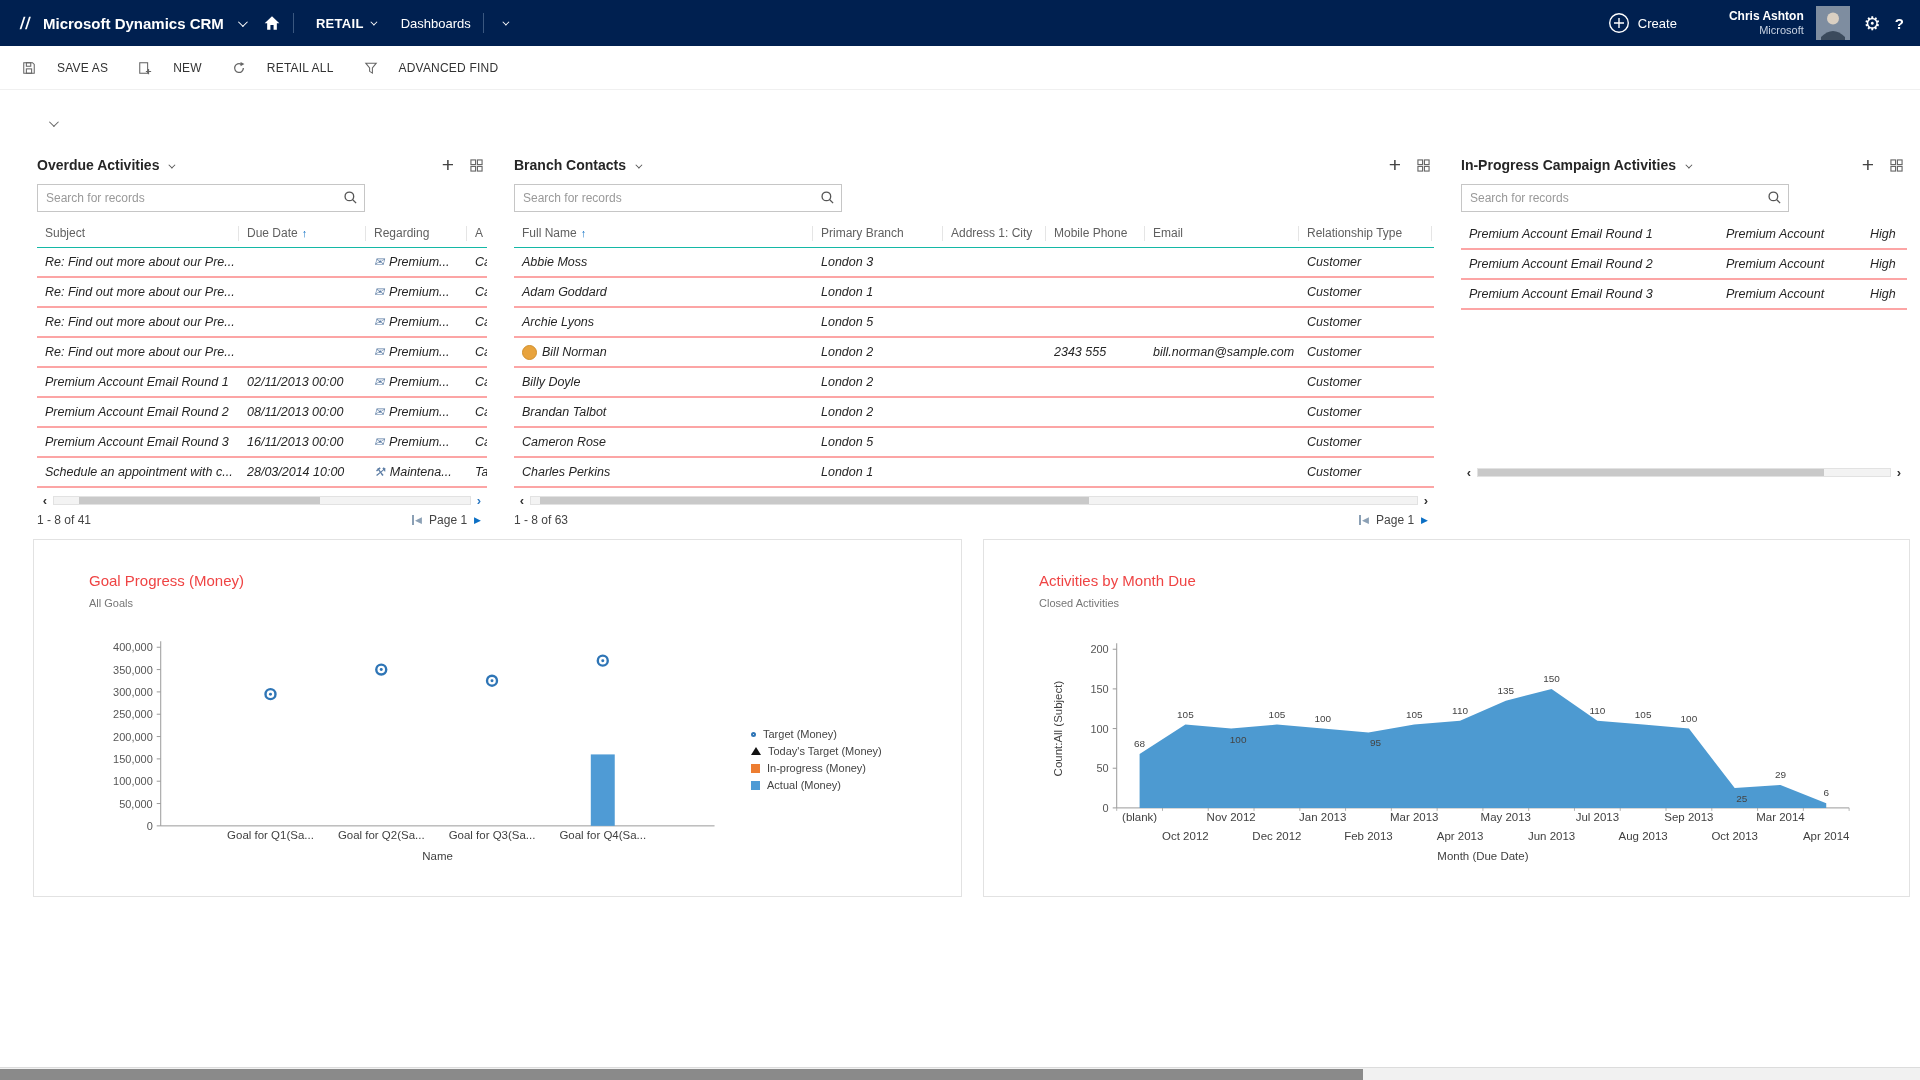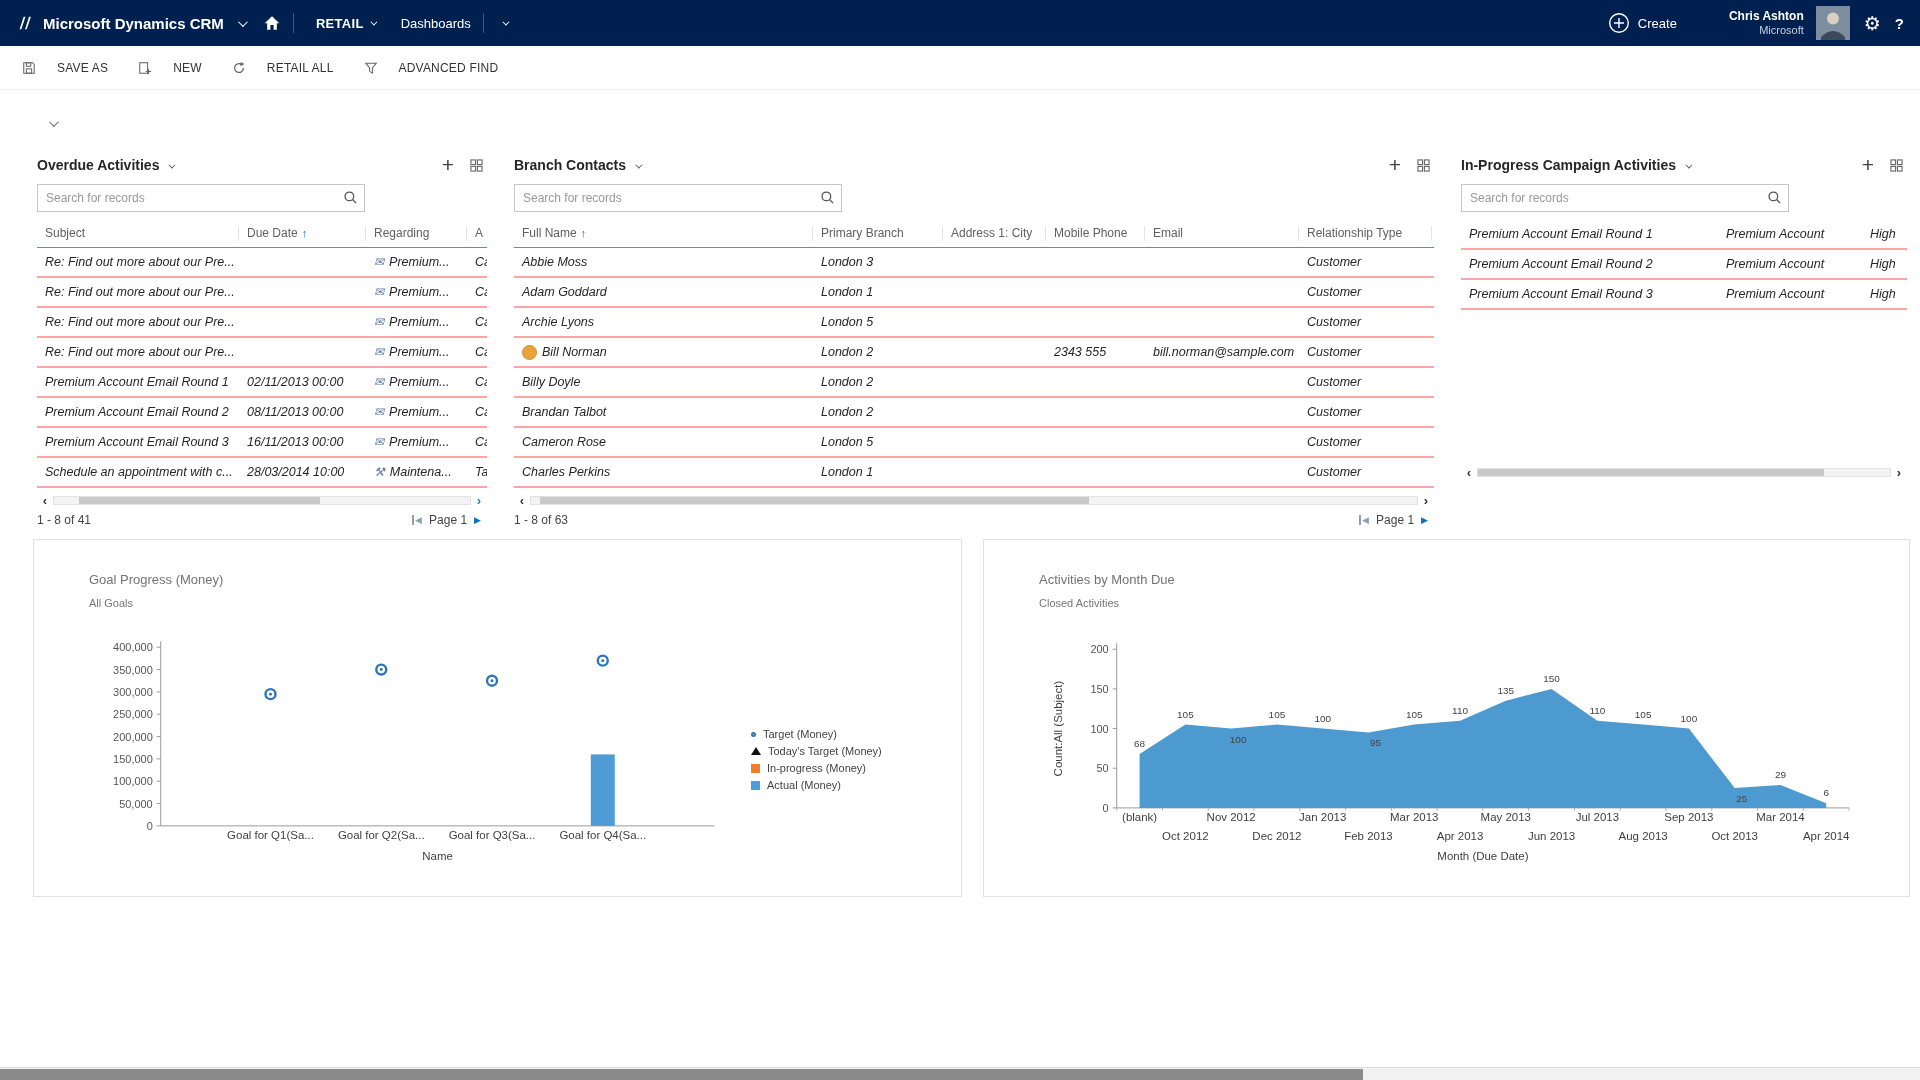--- a/index.html
+++ b/index.html
@@ -77,21 +77,21 @@
   .g-foot { display:flex; align-items:center; height:26px; font-size:12px; color:#444; }
   .pg { margin-left:auto; display:flex; align-items:center; gap:7px; margin-right:6px; }
   .pg-first { color:#8ba0b5; font-size:9px; border-left:2px solid #8ba0b5; padding-left:1px; line-height:10px; cursor:pointer; }
   .pg-label { font-size:12px; color:#444; }
   .pg-next { color:#0b6fc4; font-size:9px; cursor:pointer; }
 
   
   .charts-row { display:flex; margin:6px 0 0 33px; gap:21px; }
   .chart-card { position:relative; border:1px solid #e2e2e2; background:#fff; height:358px; flex:none; }
   .chart-card.goal { width:929px; } .chart-card.act { width:927px; }
-  .chart-title { position:absolute; top:32px; left:55px; font-size:13px; color:#737373; }
+  .chart-title { position:absolute; top:32px; left:55px; font-size:15px; color:#ef4444; }
   .chart-sub { position:absolute; top:57px; left:55px; font-size:11px; color:#767676; }
   svg.chart { position:absolute; left:0; top:92px; width:100%; height:258px; }
   svg.chart text.tk { font-size:11px; fill:#565656; }
   svg.chart text.xl { font-size:11.5px; fill:#3f3f3f; }
   svg.chart text.vl { font-size:10px; fill:#444; }
   .legend { position:absolute; left:717px; top:188px; display:flex; flex-direction:column; gap:5px; }
   .lg-row { display:flex; align-items:center; gap:7px; font-size:11px; color:#444; }
   .lg-ring { width:5px; height:5px; border:2.5px solid #2e75b6; border-radius:50%; flex:none; }
   .lg-tri { width:0; height:0; border-left:5px solid transparent; border-right:5px solid transparent; border-bottom:8px solid #111; flex:none; }
   .lg-sq { width:9px; height:9px; flex:none; }

